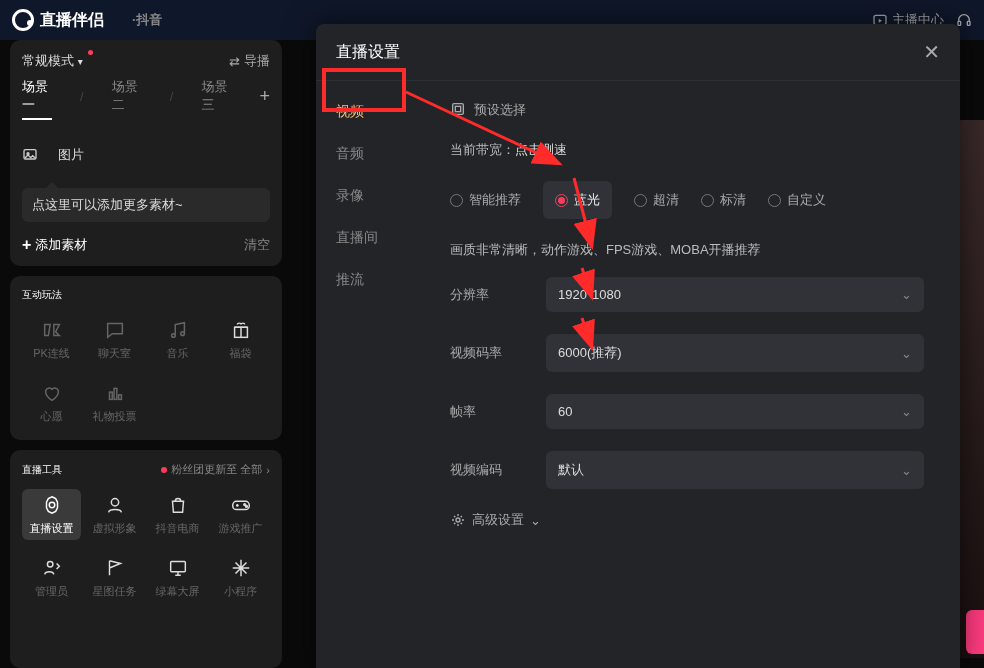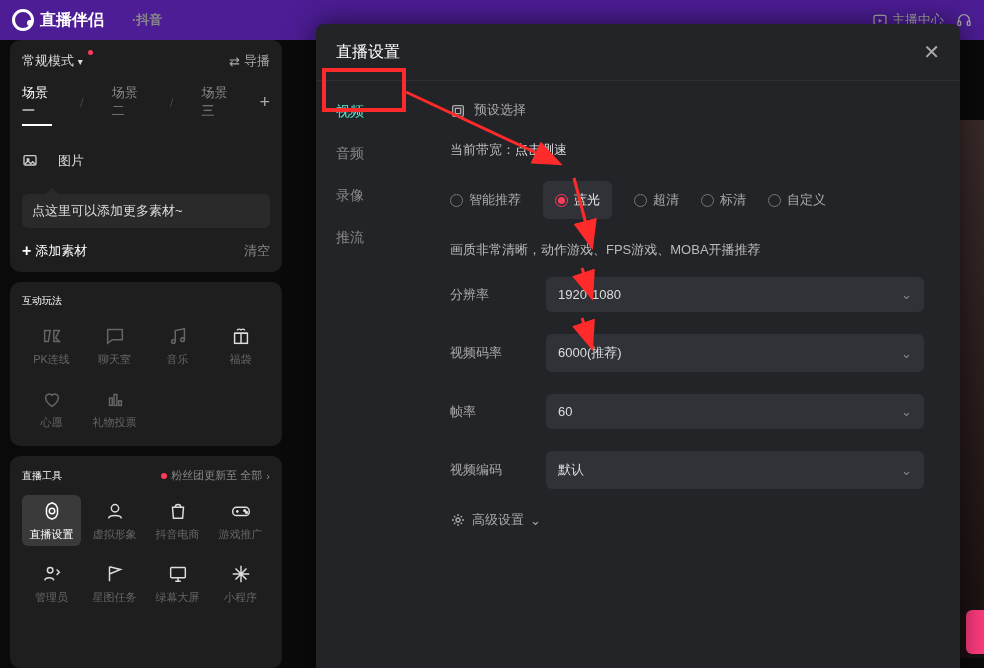--- a/index.html
+++ b/index.html
@@ -1,37 +1,37 @@
 <!DOCTYPE html>
 <html><head>
 <meta charset="utf-8">
 <style>
 * { box-sizing: border-box; margin: 0; padding: 0; font-family: "Microsoft YaHei", sans-serif; }
 body { background: #0a0a0a; color: #ccc; width: 984px; height: 668px; overflow: hidden; position: relative; }
 
-.topbar { height: 40px; display: flex; align-items: center; padding: 0 12px; background: #4c1d95; gap: 18px; }
+.topbar { height: 40px; display: flex; align-items: center; padding: 0 12px; background: #0f172a; gap: 18px; }
 .topbar .logo { display: flex; align-items: center; gap: 6px; font-weight: 700; color: #fff; }
 .topbar .logo-icon { width: 22px; height: 22px; border: 3px solid #fff; border-radius: 50%; position: relative; }
 .topbar .logo-icon:after { content:""; position:absolute; right:-2px; top:8px; width:6px; height:6px; background:#fff; border-radius:50%; }
 .topbar .sub { color:#888; margin-left:22px; font-size:13px; }
 .topbar .spacer { flex:1; }
 .topbar .right { display:flex; align-items:center; gap:12px; color:#aaa; font-size:13px; }
 .topbar .hcenter { display:flex; align-items:center; gap:4px; }
 .ic { width:16px; height:16px; display:inline-flex; align-items:center; justify-content:center; }
 
 .layout { display:flex; height:calc(100% - 40px); }
 .leftcol { width:292px; padding:0 10px; display:flex; flex-direction:column; gap:10px; }
 
 .panel { background:#1e1e1e; border-radius:10px; padding:12px; }
 .moderow { display:flex; justify-content:space-between; align-items:center; font-size:13px; color:#ddd; }
 .moderow .mode { position:relative; }
 .moderow .mode:after { content:""; position:absolute; top:-2px; right:-10px; width:5px; height:5px; background:#ff3b5c; border-radius:50%; }
 .moderow .guide { display:flex; align-items:center; gap:4px; color:#aaa; }
 
-.scenes { display:flex; align-items:center; gap:28px; margin-top:14px; font-size:13px; padding-bottom:6px; }
+.scenes { display:flex; align-items:center; gap:28px; margin-top:8px; font-size:13px; padding-bottom:6px; }
 .scenes .sc { color:#888; position:relative; }
 .scenes .sc.active { color:#fff; }
 .scenes .sc.active:after { content:""; position:absolute; bottom:-6px; left:0; right:0; height:2px; background:#fff; }
 .scenes .sep { color:#444; }
 .scenes .plus { margin-left:auto; color:#aaa; font-size:18px; }
 
 .imgrow { display:flex; align-items:center; gap:20px; margin-top:26px; font-size:13px; color:#ddd; }
 .tip { background:#2a2a2a; color:#ddd; border-radius:6px; padding:8px 10px; font-size:13px; position:relative; margin-top:24px; }
 .tip:before { content:""; position:absolute; top:-6px; left:24px; border:6px solid transparent; border-bottom-color:#2a2a2a; border-top:none; }
 
@@ -52,26 +52,26 @@
 .fans { color:#888; font-size:11px; display:flex; align-items:center; gap:4px; }
 .fans .dot { width:6px; height:6px; background:#ff3b5c; border-radius:50%; }
 
 
 .modal { position:absolute; top:24px; left:316px; right:24px; bottom:0; background:#232428; border-radius:8px 8px 0 0; display:flex; flex-direction:column; box-shadow:0 0 30px rgba(0,0,0,.6); }
 .mhead { display:flex; align-items:center; justify-content:space-between; padding:16px 20px; color:#fff; font-size:16px; border-bottom:1px solid rgba(255,255,255,.05); }
 .mclose { color:#aaa; font-size:20px; cursor:pointer; }
 .mbody { display:flex; flex:1; overflow:hidden; }
 .mtabs { width:110px; padding-top:10px; }
 .mtab { padding:12px 20px; color:#888; font-size:14px; cursor:pointer; }
-.mtab.active { color:#5eead4; }
+.mtab.active { color:#fdba74; }
 .mcontent { flex:1; padding:20px 36px 20px 24px; overflow:auto; font-size:13px; color:#bbb; }
 
 .row { display:flex; align-items:center; margin-bottom:22px; }
 .row .lbl { width:96px; color:#aaa; flex-shrink:0; }
-.preset { display:flex; align-items:flex-end; gap:8px; color:#aaa; }
+.preset { display:flex; align-items:flex-start; gap:8px; color:#aaa; }
 .bandwidth { color:#bbb; }
 .bandwidth .link { color:#ddd; cursor:pointer; }
 
 .radios { display:flex; gap:22px; }
 .radio { display:flex; align-items:center; gap:6px; color:#aaa; cursor:pointer; }
 .rdot { width:13px; height:13px; border:1.5px solid #777; border-radius:50%; display:inline-flex; align-items:center; justify-content:center; }
 .radio.sel .rdot { border-color:#ff3b5c; }
 .radio.sel .rdot:after { content:""; width:7px; height:7px; background:#ff3b5c; border-radius:50%; }
 .radio.sel { color:#eee; }
 
@@ -309,20 +309,21 @@
 <div class="modal">
   <div class="mhead">
     <span>直播设置</span>
     <span class="mclose">✕</span>
   </div>
   <div class="mbody">
     <div class="mtabs">
       <div class="mtab active">视频</div>
       <div class="mtab">音频</div>
       <div class="mtab">录像</div>
+      <div class="mtab">直播间</div>
       <div class="mtab">推流</div>
     </div>
     <div class="mcontent">
       <div class="row">
         <div class="preset">
           <span class="ic">
               <svg viewBox="0 0 24 24" stroke="#aaa" fill="none" stroke-width="2">
                 <rect x="4" y="4" width="16" height="16" rx="2"></rect>
                 <rect x="8" y="8" width="8" height="8"></rect>
               </svg>

